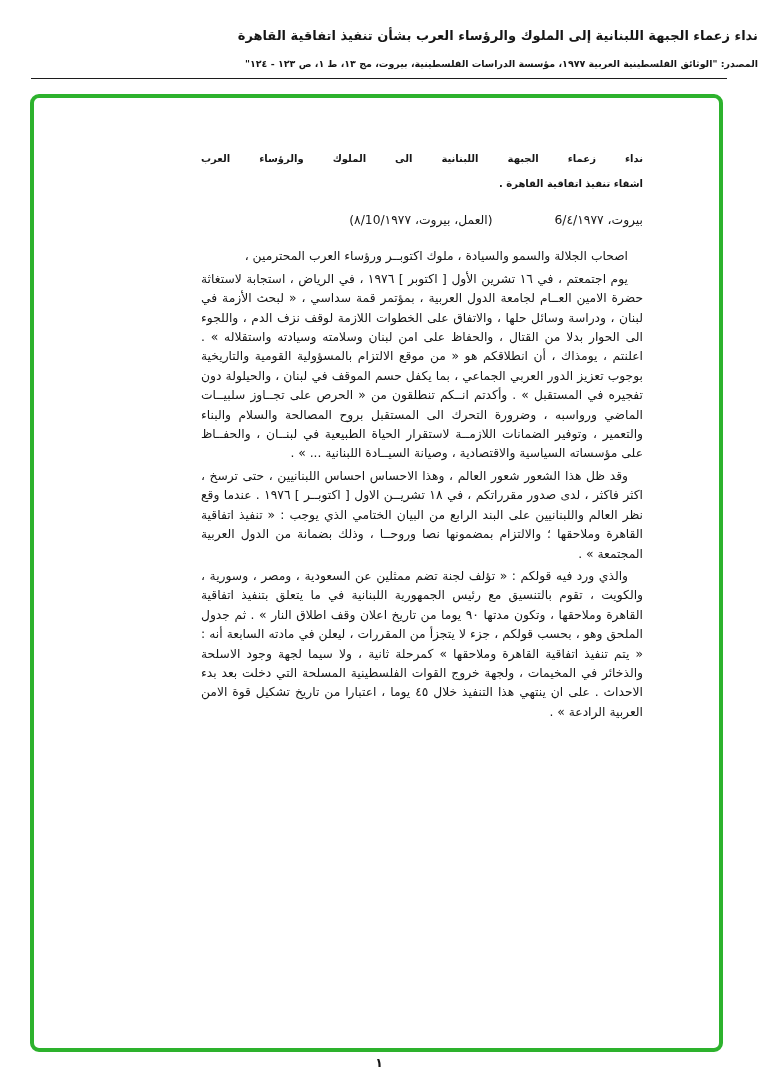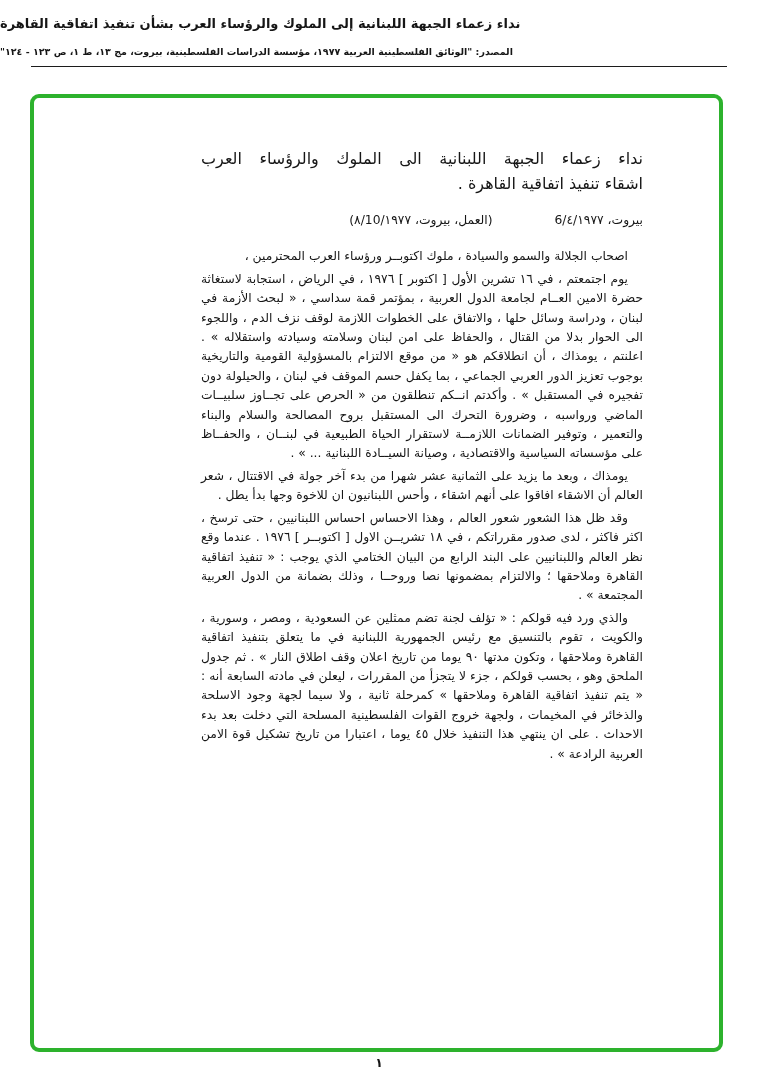--- a/index.html
+++ b/index.html
@@ -7,39 +7,39 @@
     --ink:#161616;
   }
   html,body{margin:0;padding:0;background:#ffffff;}
   body{
     width:758px;height:1078px;position:relative;overflow:hidden;
     font-family:"DejaVu Sans",sans-serif;color:var(--ink);
   }
   .page{width:758px;height:1078px;position:relative;background:#fff;}
 
   
-  .page-header{direction:rtl;text-align:left;padding-top:16px;}
+  .page-header{direction:rtl;text-align:right;padding-top:28px;}
   .header-title{font-size:13px;font-weight:700;letter-spacing:0.2px;}
   .header-source{font-size:9.5px;font-weight:700;margin-top:15px;}
   .header-divider{
     border:0;border-top:1.6px solid #1c1c1c;
     margin:9px 31px 0 31px;
   }
 
   
   .doc-frame{
     position:absolute;left:30px;top:94px;width:693px;height:958px;
     border:4px solid var(--frame-green);border-radius:9px;
     box-sizing:border-box;background:#fff;
   }
   .doc-content{
     direction:rtl;position:absolute;top:48px;right:76px;width:442px;
     font-size:12.3px;line-height:19.4px;text-align:justify;color:var(--ink);
   }
-  .doc-title{font-size:16px;font-weight:400;line-height:25px;margin:0 0 15px 0;}
+  .doc-title{font-size:10px;font-weight:700;line-height:25px;margin:0 0 15px 0;}
   .doc-title-line1{display:block;text-align:justify;text-align-last:justify;}
   .doc-title-line2{display:block;}
   .dateline{
     display:flex;direction:rtl;gap:62px;align-items:baseline;
     margin:0 0 17px 0;font-size:12.3px;white-space:nowrap;
   }
   .para{margin:0 0 3px 0;text-indent:15px;}
 
   
   .page-footer{
@@ -69,21 +69,20 @@
 
       <div class="dateline">
         <span>بيروت، 6/٤/١٩٧٧</span>
         <span>(العمل، بيروت، ٨/10/١٩٧٧)</span>
       </div>
 
       <p class="para">اصحاب الجلالة والسمو والسيادة ، ملوك اكتوبــر ورؤساء العرب المحترمين ،</p>
 
       <p class="para">يوم اجتمعتم ، في ١٦ تشرين الأول [ اكتوبر ] ١٩٧٦ ، في الرياض ، استجابة لاستغاثة حضرة الامين العــام لجامعة الدول العربية ، بمؤتمر قمة سداسي ، « لبحث الأزمة في لبنان ، ودراسة وسائل حلها ، والاتفاق على الخطوات اللازمة لوقف نزف الدم ، واللجوء الى الحوار بدلا من القتال ، والحفاظ على امن لبنان وسلامته وسيادته واستقلاله » . اعلنتم ، يومذاك ، أن انطلاقكم هو « من موقع الالتزام بالمسؤولية القومية والتاريخية بوجوب تعزيز الدور العربي الجماعي ، بما يكفل حسم الموقف في لبنان ، والحيلولة دون تفجيره في المستقبل » . وأكدتم انــكم تنطلقون من « الحرص على تجــاوز سلبيــات الماضي ورواسبه ، وضرورة التحرك الى المستقبل بروح المصالحة والسلام والبناء والتعمير ، وتوفير الضمانات اللازمــة لاستقرار الحياة الطبيعية في لبنــان ، والحفــاظ على مؤسساته السياسية والاقتصادية ، وصيانة السيــادة اللبنانية ... » .</p>
 
-      <p class="para">يومذاك ، وبعد ما يزيد على الثمانية عشر شهرا من بدء آخر جولة في الاقتتال ، شعر العالم أن الاشقاء افاقوا على أنهم اشقاء ، وأحس اللبنانيون ان للاخوة وجها بدأ يطل .</p>
 
       <p class="para">وقد ظل هذا الشعور شعور العالم ، وهذا الاحساس احساس اللبنانيين ، حتى ترسخ ، اكثر فاكثر ، لدى صدور مقرراتكم ، في ١٨ تشريــن الاول [ اكتوبــر ] ١٩٧٦ . عندما وقع نظر العالم واللبنانيين على البند الرابع من البيان الختامي الذي يوجب : « تنفيذ اتفاقية القاهرة وملاحقها ؛ والالتزام بمضمونها نصا وروحــا ، وذلك بضمانة من الدول العربية المجتمعة » .</p>
 
       <p class="para">والذي ورد فيه قولكم : « تؤلف لجنة تضم ممثلين عن السعودية ، ومصر ، وسورية ، والكويت ، تقوم بالتنسيق مع رئيس الجمهورية اللبنانية في ما يتعلق بتنفيذ اتفاقية القاهرة وملاحقها ، وتكون مدتها ٩٠ يوما من تاريخ اعلان وقف اطلاق النار » . ثم جدول الملحق وهو ، بحسب قولكم ، جزء لا يتجزأ من المقررات ، ليعلن في مادته السابعة أنه : « يتم تنفيذ اتفاقية القاهرة وملاحقها » كمرحلة ثانية ، ولا سيما لجهة وجود الاسلحة والذخائر في المخيمات ، ولجهة خروج القوات الفلسطينية المسلحة التي دخلت بعد بدء الاحداث . على ان ينتهي هذا التنفيذ خلال ٤٥ يوما ، اعتبارا من تاريخ تشكيل قوة الامن العربية الرادعة » .</p>
 
     </div>
   </section>
 
   <footer class="page-footer">
     <span class="page-number">١</span>

